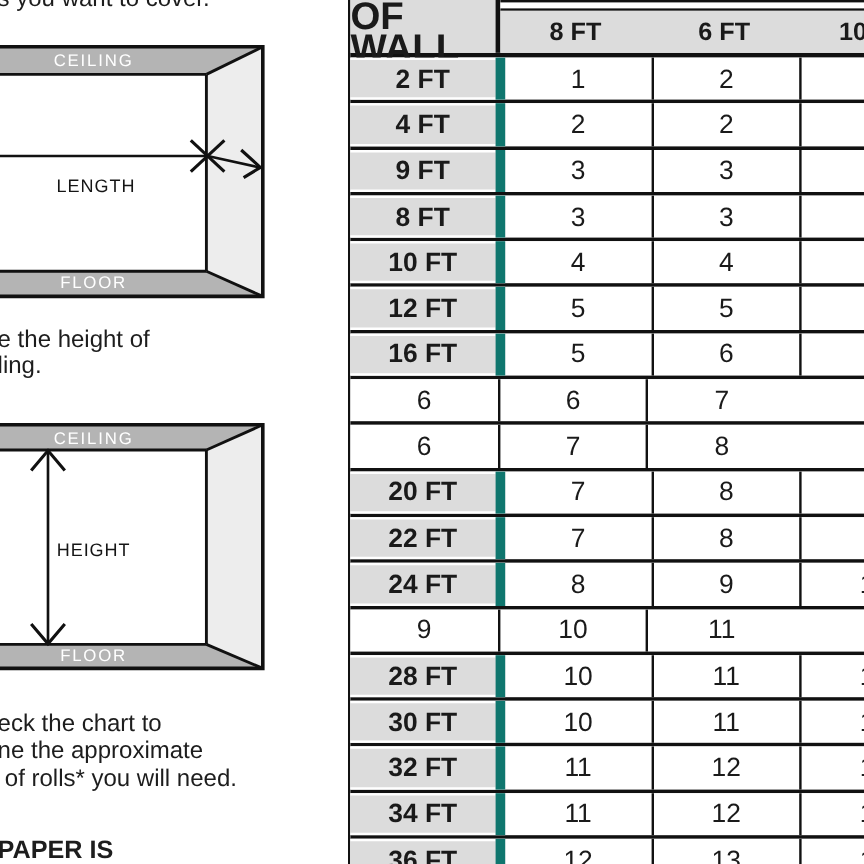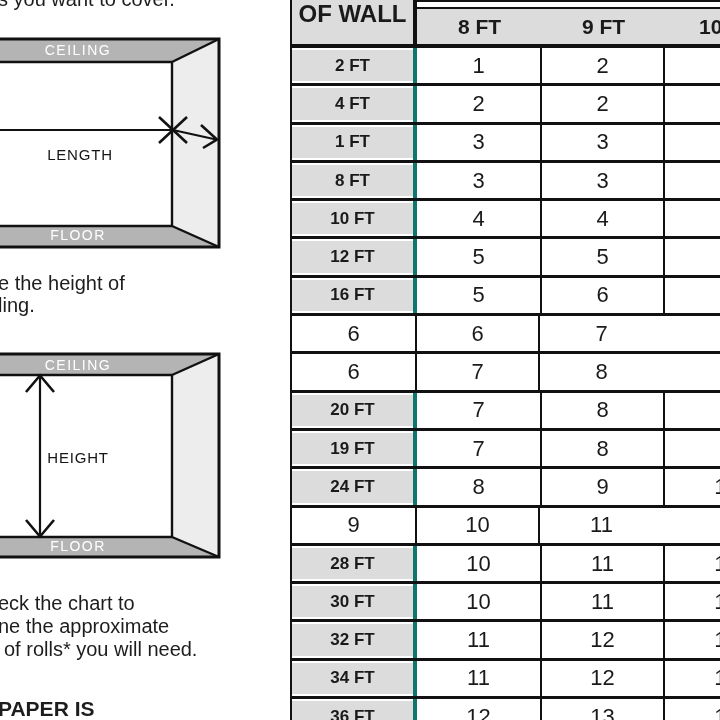--- a/index.html
+++ b/index.html
@@ -19,34 +19,34 @@
   svg.d1 { top:36px; }
   svg.d2 { top:350px; }
   .band-label { font-family:"Liberation Sans","DejaVu Sans",sans-serif; font-size:14px; fill:#ffffff; letter-spacing:1.5px; }
   .dim-label  { font-family:"Liberation Sans","DejaVu Sans",sans-serif; font-size:15px; fill:#151515; letter-spacing:0.8px; }
 
   
   .rolltable { position:absolute; left:290px; top:0; width:498px; border-left:2px solid #111; background:#fff; }
   .thead { display:flex; height:44px; }
   .th-label { width:121px; background:#dcdcdc; border-right:4px solid #111;
               display:flex; justify-content:center; align-items:flex-start;
-              font-weight:bold; font-size:24px; line-height:27px; }
+              font-weight:bold; font-size:32px; line-height:27px; }
   .th-data  { flex:1; display:flex; flex-direction:column; }
   .th-sliver{ height:5px; background:#fff; border-top:2px solid #111; border-bottom:2px solid #111; }
   .th-cols  { flex:1; background:#dcdcdc; display:flex; }
   .th-col   { display:flex; align-items:center; justify-content:center; font-weight:bold; font-size:21px; }
   .th-col.c8  { width:125px; }
   .th-col.c9  { width:123px; }
   .th-col.c10 { width:123px; }
   .tsep  { height:4px; background:#111; }
   .trow  { display:flex; height:35.3px; border-bottom:3px solid #111; background:#fff; }
-  .tlabel{ width:121px; background:#dcdcdc; border-right:4px solid #0f766e;
+  .tlabel{ width:121px; background:#dcdcdc; border-right:8px solid #0f766e;
            box-shadow:inset 0 2px 0 #fff, inset 0 -2px 0 #fff;
            display:flex; align-items:center; justify-content:center;
-           font-weight:bold; font-size:17px; }
+           font-weight:bold; font-size:22px; }
   .tval  { display:flex; align-items:center; justify-content:center; font-size:22px; }
   .tval.v1 { width:123px; border-right:2px solid #111; }
   .tval.v2 { width:121px; border-right:2px solid #111; }
   .tval.v3 { width:123px; }
 </style>
 </head>
 <body>
 
 <div class="frag top">s you want to cover.</div>
 
@@ -106,21 +106,21 @@
 
 <div class="rolltable">
   <div class="thead">
     <div class="th-label">
       <span>OF WALL</span>
     </div>
     <div class="th-data">
       <div class="th-sliver"></div>
       <div class="th-cols">
         <div class="th-col c8">8 FT</div>
-        <div class="th-col c9">9 FT</div>
+        <div class="th-col c9">6 FT</div>
         <div class="th-col c10">10 FT</div>
       </div>
     </div>
   </div>
   <div class="tsep"></div>
   <div class="tbody">
   <div class="trow">
     <div class="tlabel">2 FT</div>
     <div class="tval v1">1</div>
     <div class="tval v2">2</div>
@@ -128,21 +128,21 @@
   </div>
 
   <div class="trow">
     <div class="tlabel">4 FT</div>
     <div class="tval v1">2</div>
     <div class="tval v2">2</div>
     <div class="tval v3">2</div>
   </div>
 
   <div class="trow">
-    <div class="tlabel">1 FT</div>
+    <div class="tlabel">9 FT</div>
     <div class="tval v1">3</div>
     <div class="tval v2">3</div>
     <div class="tval v3">3</div>
   </div>
 
   <div class="trow">
     <div class="tlabel">8 FT</div>
     <div class="tval v1">3</div>
     <div class="tval v2">3</div>
     <div class="tval v3">4</div>
@@ -182,21 +182,21 @@
   </div>
 
   <div class="trow">
     <div class="tlabel">20 FT</div>
     <div class="tval v1">7</div>
     <div class="tval v2">8</div>
     <div class="tval v3">9</div>
   </div>
 
   <div class="trow">
-    <div class="tlabel">19 FT</div>
+    <div class="tlabel">22 FT</div>
     <div class="tval v1">7</div>
     <div class="tval v2">8</div>
     <div class="tval v3">9</div>
   </div>
 
   <div class="trow">
     <div class="tlabel">24 FT</div>
     <div class="tval v1">8</div>
     <div class="tval v2">9</div>
     <div class="tval v3">10</div>

